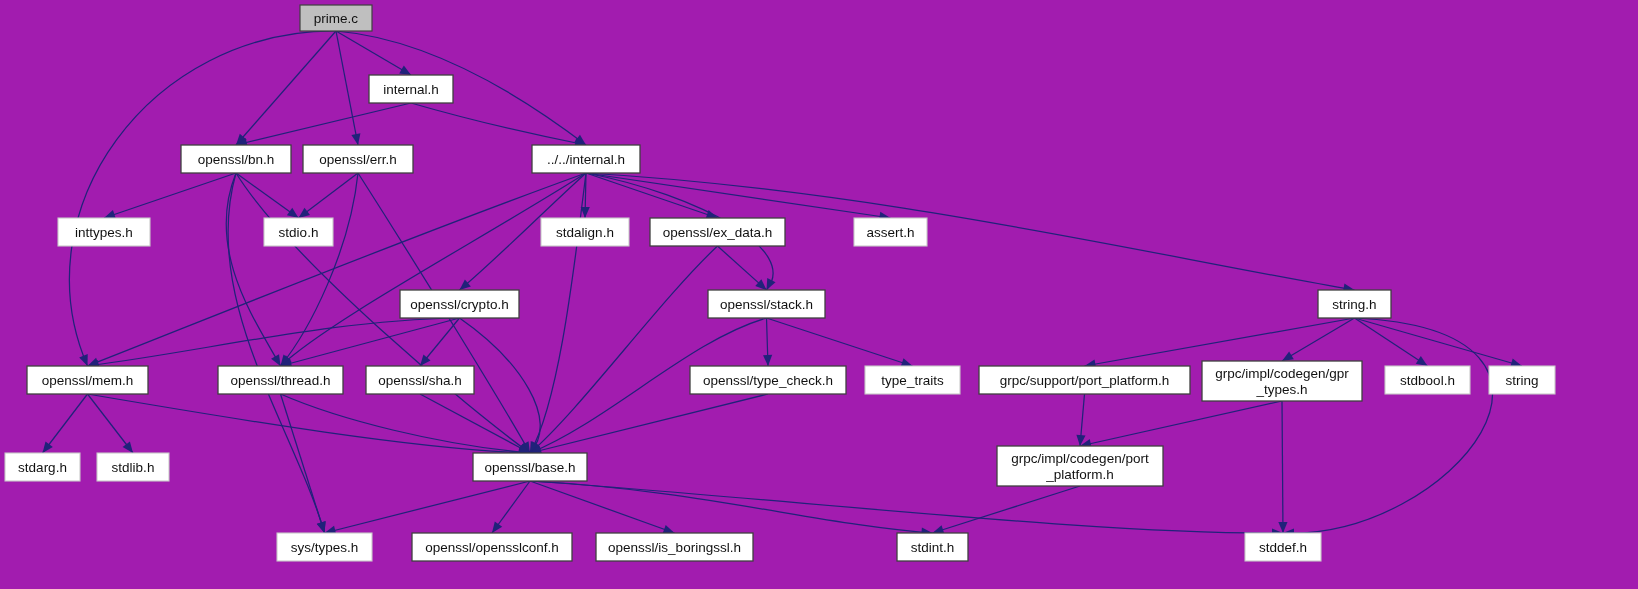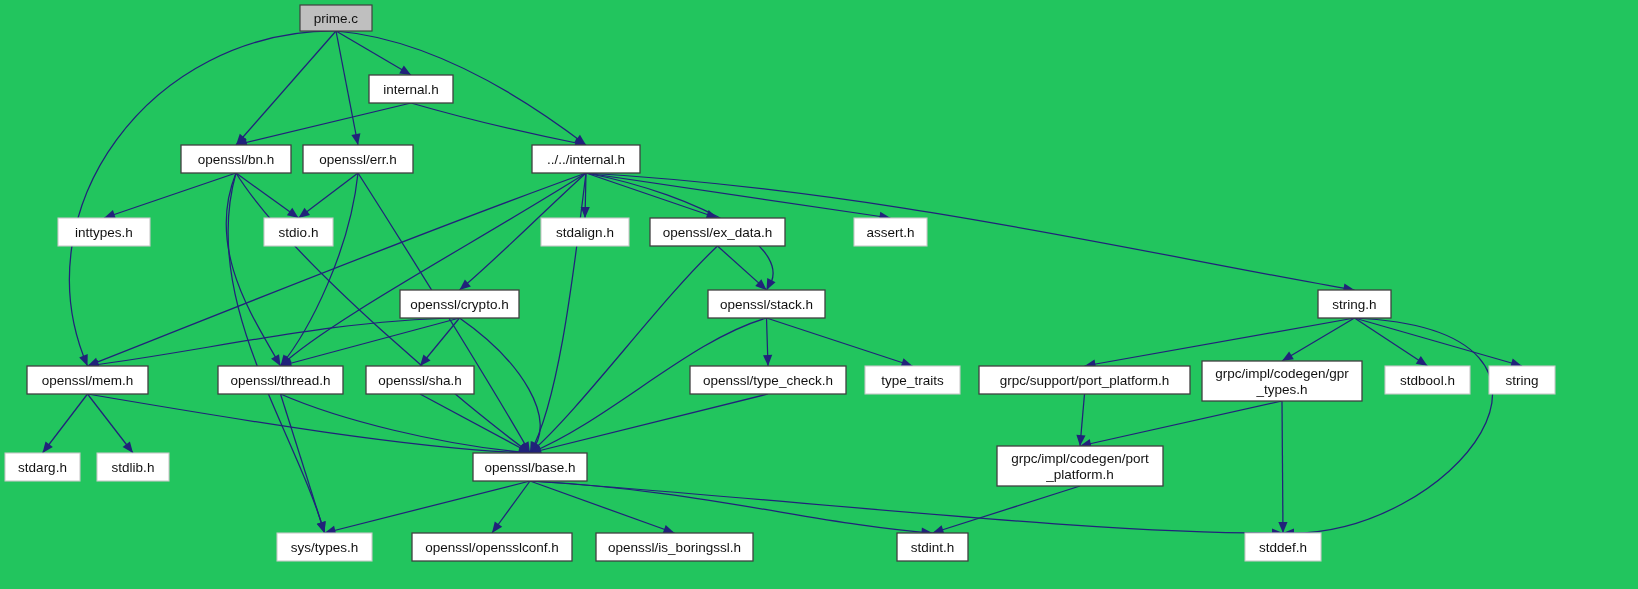--- a/index.html
+++ b/index.html
@@ -1,17 +1,17 @@
 <!DOCTYPE html>
 <html><head>
 <meta charset="utf-8">
 <style>
   html,body{margin:0;padding:0;background:#ffffff;}
   body{font-family:"Liberation Sans","DejaVu Sans",sans-serif;}
-  #graph-wrap{position:relative;width:1638px;height:589px;overflow:hidden;background:#22c55e;}
+  #graph-wrap{position:relative;width:1638px;height:589px;overflow:hidden;background:#a21caf;}
   svg#depgraph{display:block;width:1638px;height:589px;}
   .node-rect{fill:#ffffff;}
   .node-rect.root{fill:#bfbfbf;stroke:#404040;stroke-width:1.2;}
   .node-rect.strong{stroke:#404040;stroke-width:1.3;}
   .node-rect.weak{stroke:#c8c8c8;stroke-width:1.1;}
   .node-label{font-family:"Liberation Sans","DejaVu Sans",sans-serif;font-size:13.5px;fill:#111111;text-anchor:middle;dominant-baseline:middle;}
   .edge{fill:none;stroke:#21227a;stroke-width:1.25;}
   .arrowhead{fill:#21227a;stroke:none;}
 </style>
 </head>

